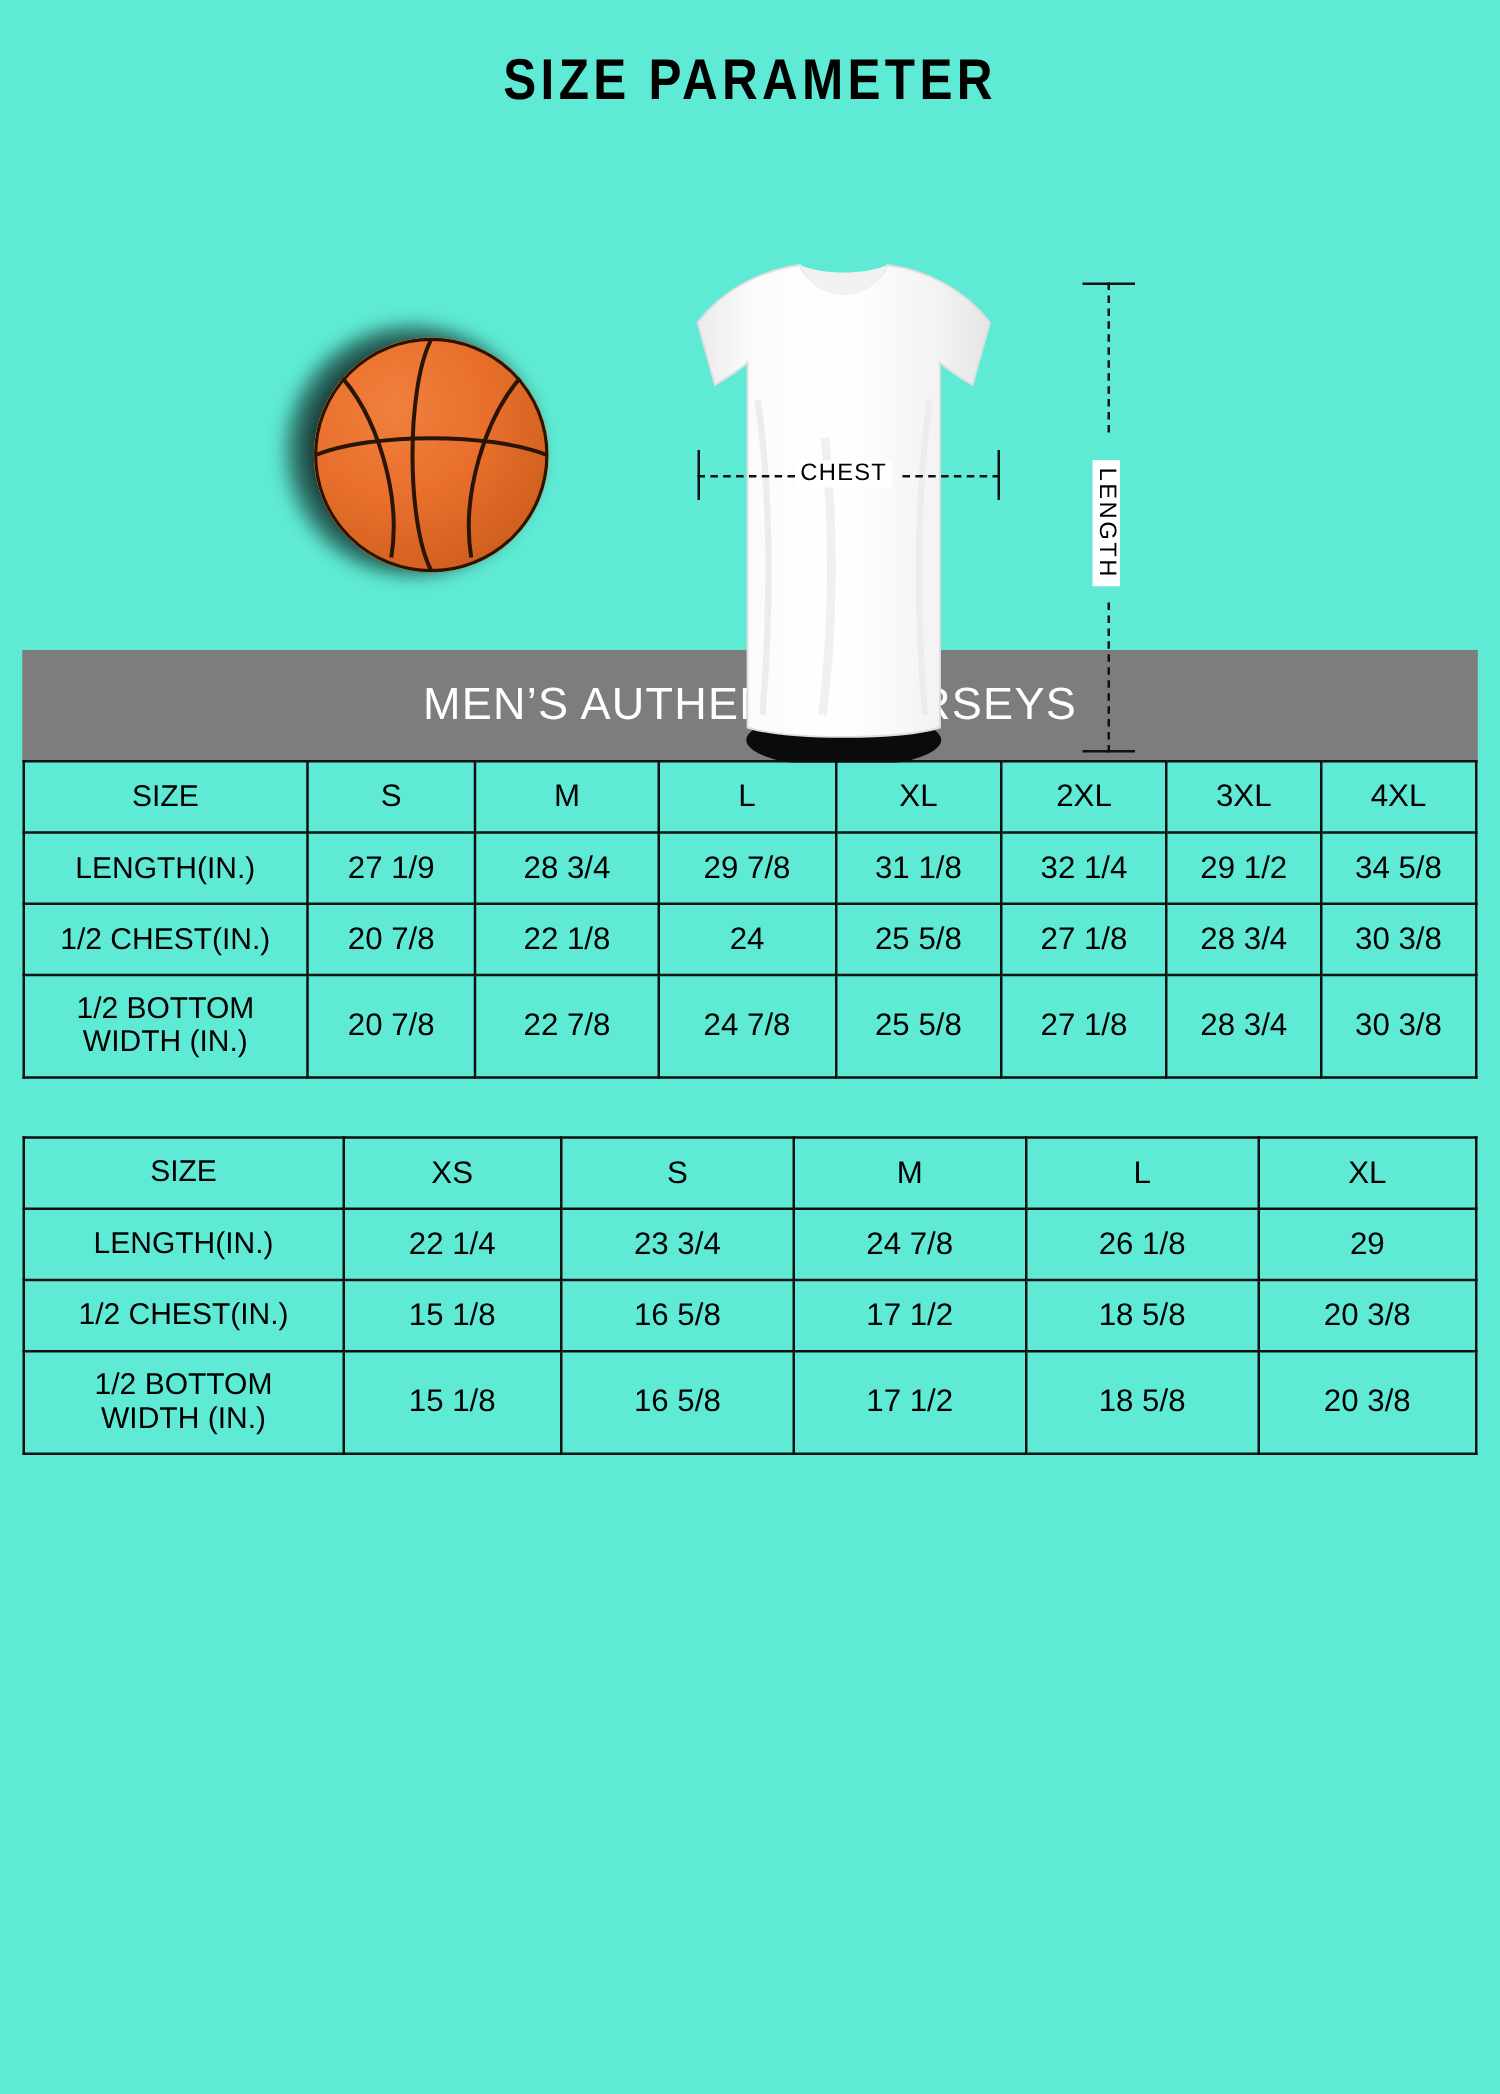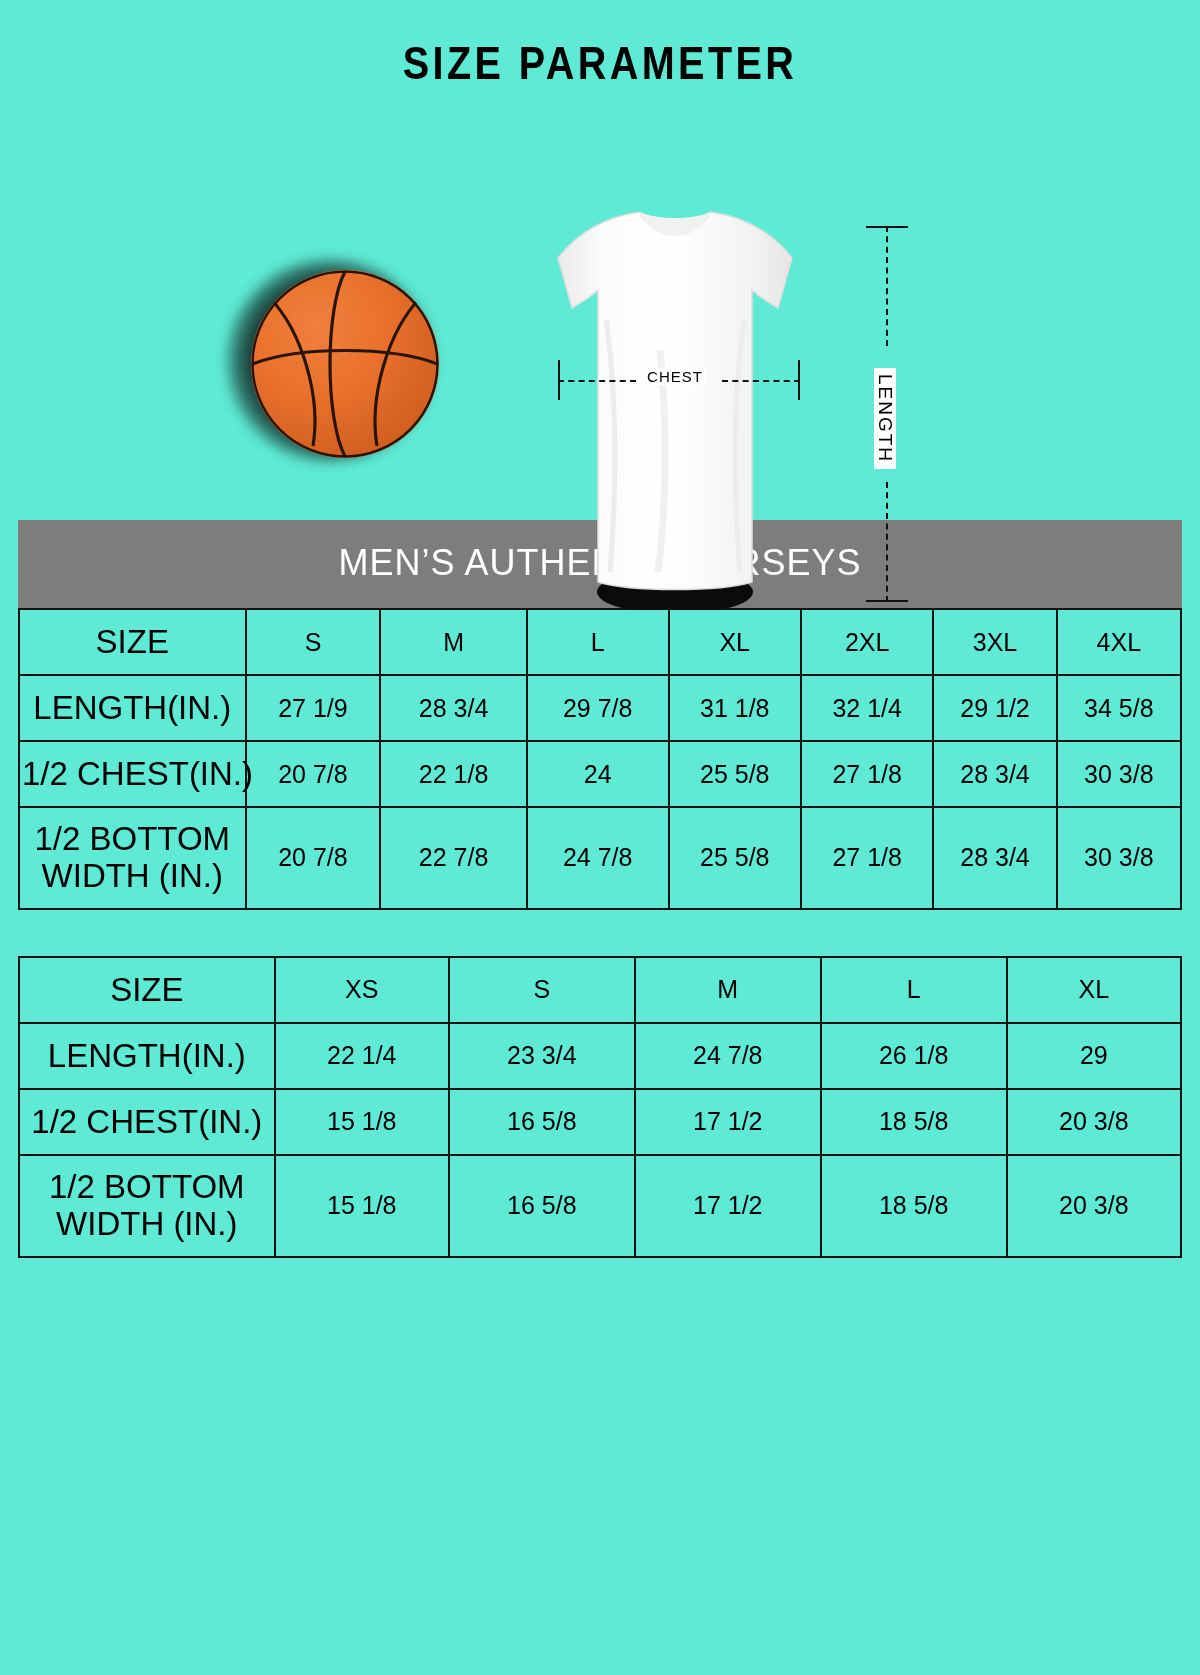--- a/index.html
+++ b/index.html
@@ -79,21 +79,21 @@
     width: 270px;
     height: 410px;
   }
   .jersey-wrap svg { position: absolute; left: 0; top: 0; }
 
   .chest-label {
     position: absolute;
     left: 50%;
     top: 168px;
     transform: translateX(-50%);
-    font-size: 15px;
+    font-size: 19px;
     letter-spacing: 1px;
     background: #fff;
     padding: 0 4px;
     font-family: "Liberation Sans", sans-serif;
   }
   .chest-line-left, .chest-line-right {
     position: absolute;
     top: 180px;
     border-top: 2px dashed #111;
   }
@@ -165,21 +165,21 @@
   }
   table td {
     border: 2px solid #111;
     text-align: center;
     font-size: 25px;
     padding: 13px 2px;
     font-family: "Liberation Sans", sans-serif;
     white-space: nowrap;
   }
   .men-tbl td.rowhdr, .boy-tbl td.rowhdr {
-    font-size: 33px;
+    font-size: 24px;
   }
   .two-line {
     line-height: 1.12;
     font-size: 24px;
   }
   .gap { height: 46px; }
   .bottom-gap { height: 30px; }
 </style>
 </head>
 <body>

